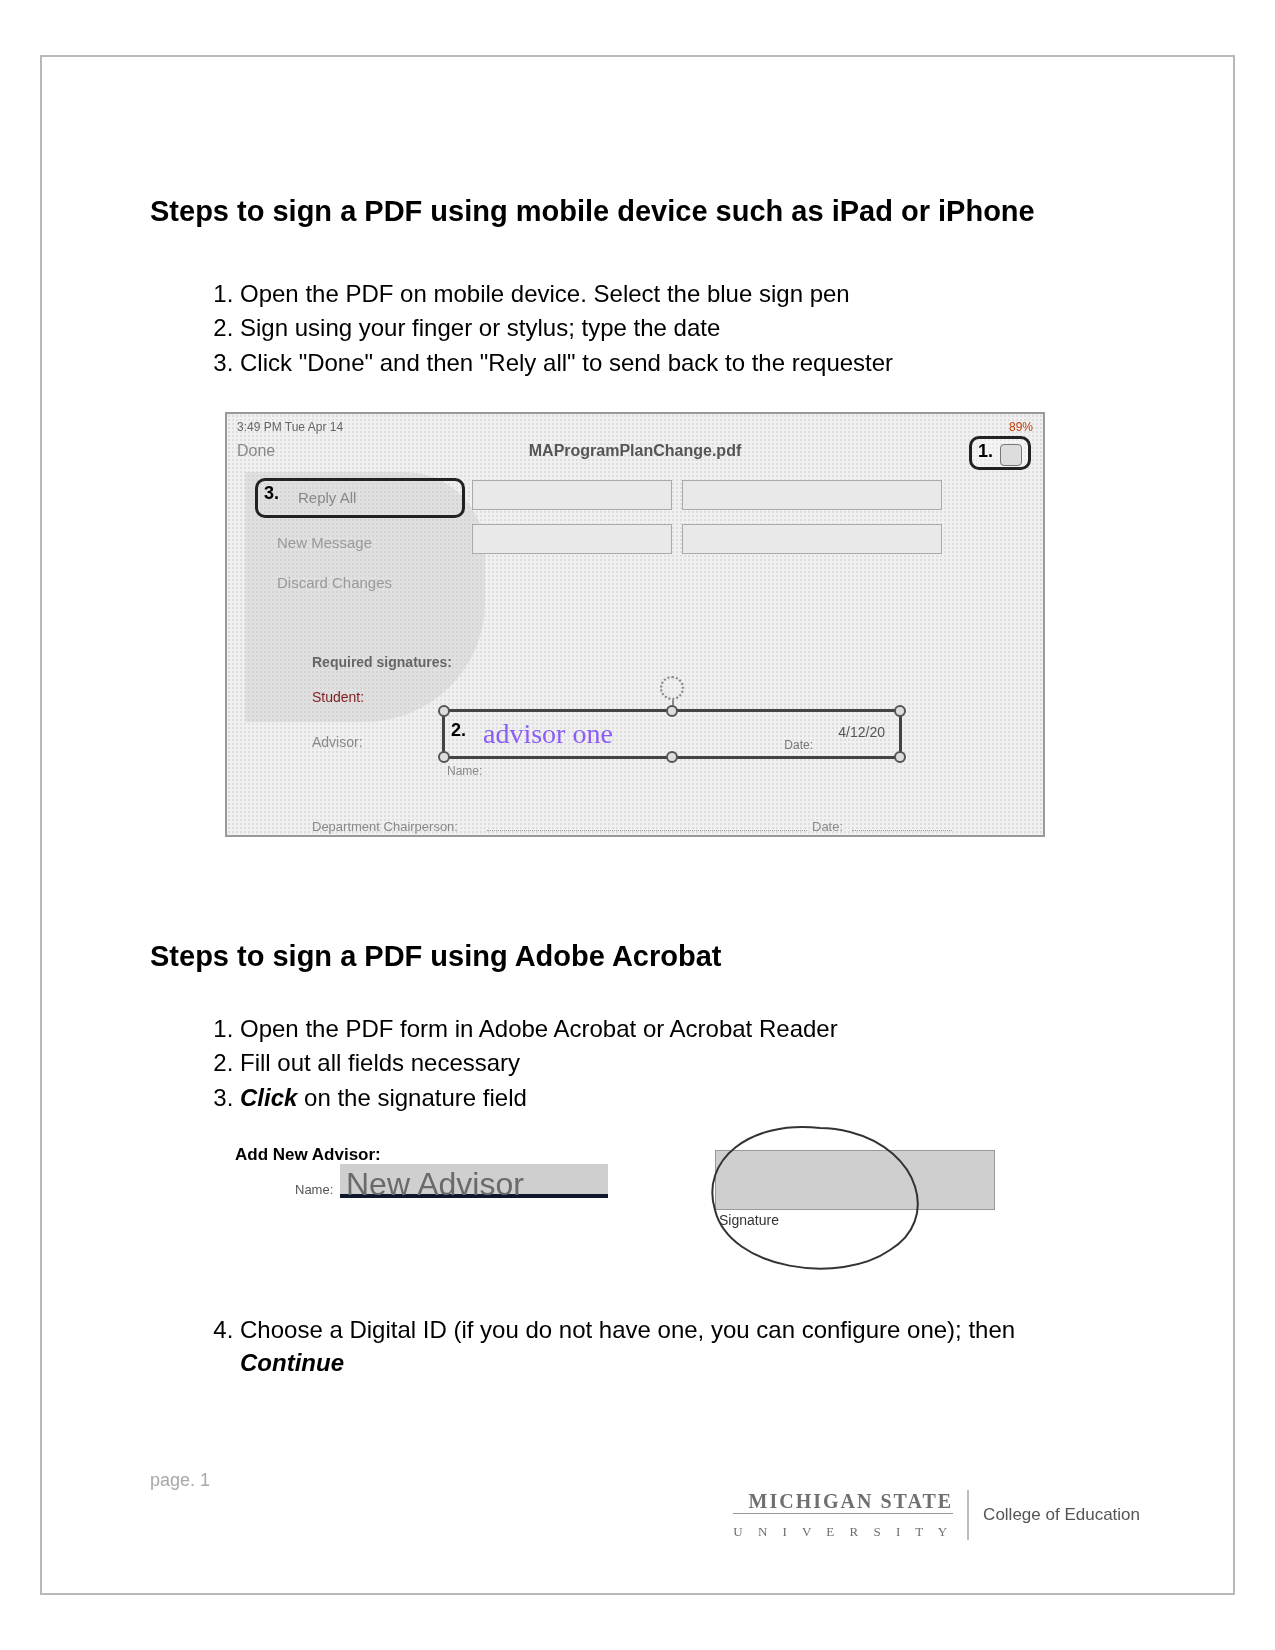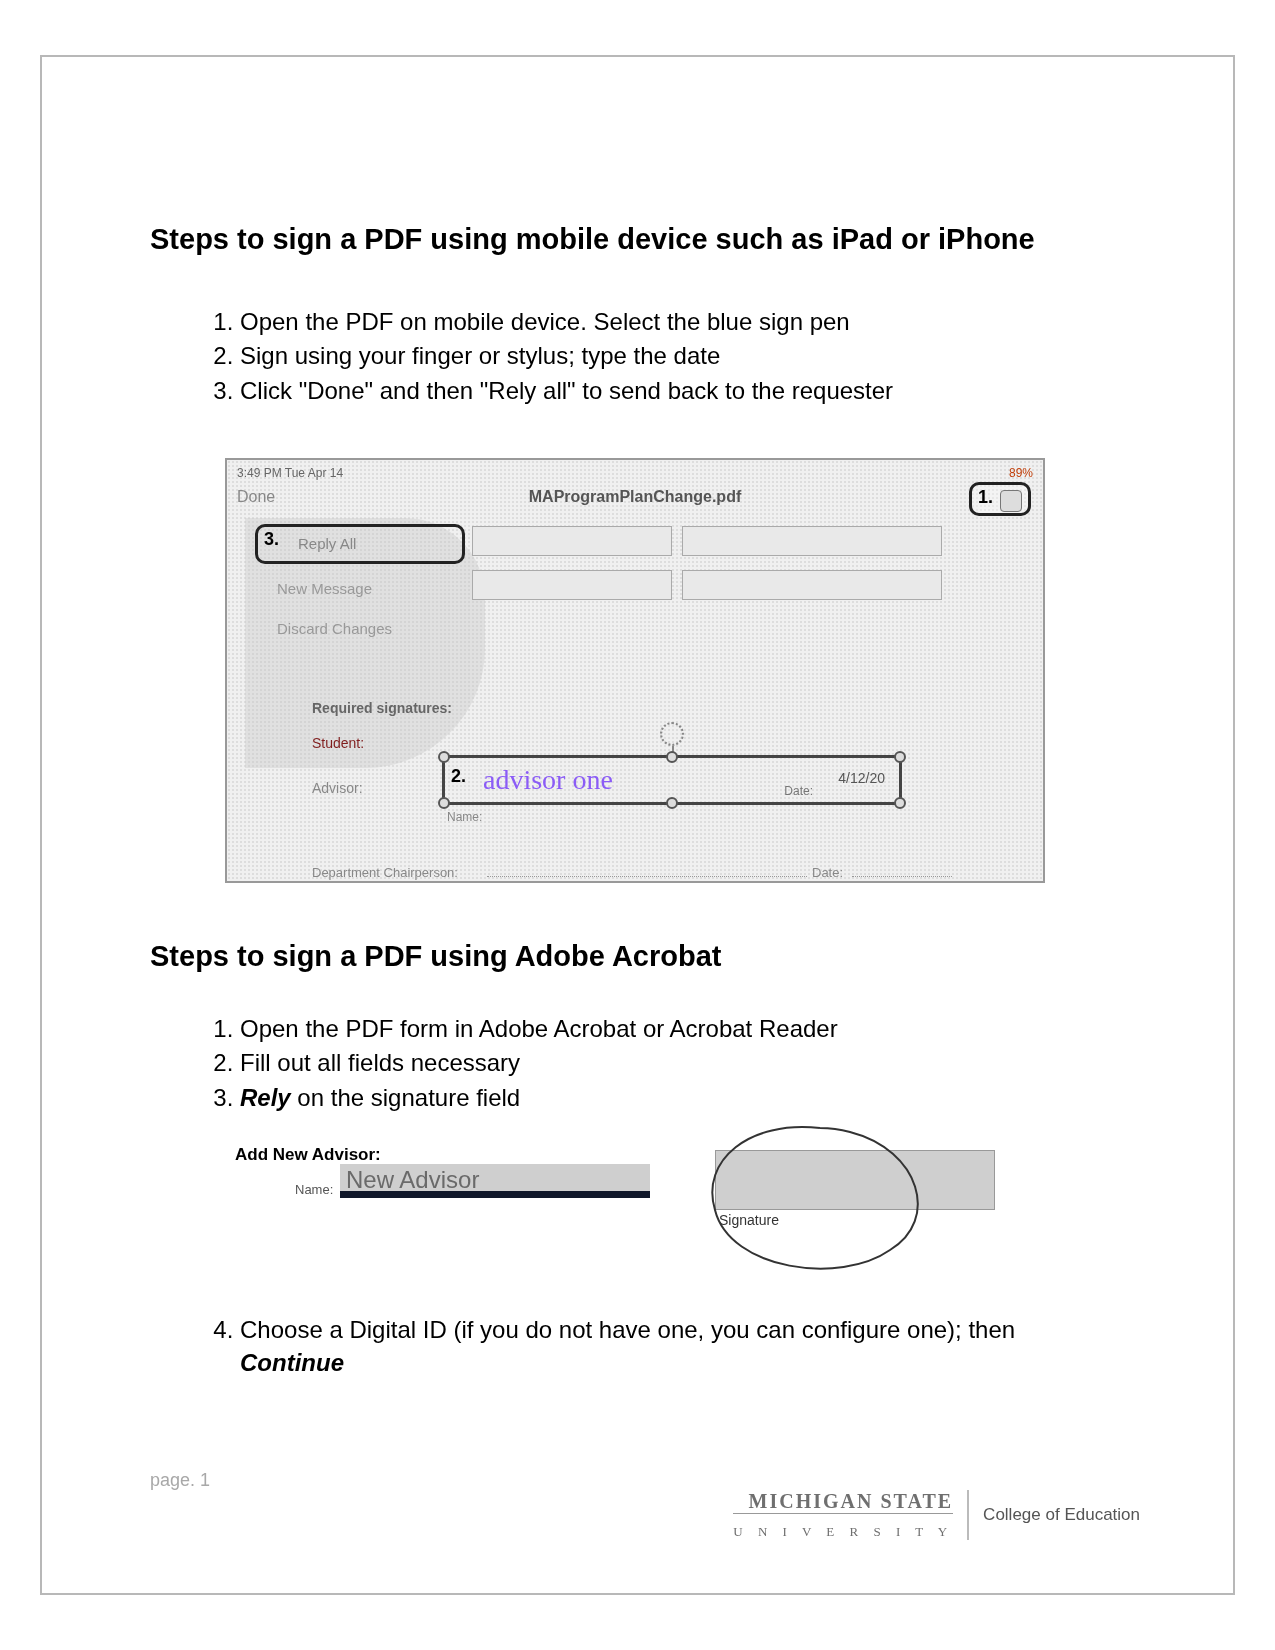--- a/index.html
+++ b/index.html
@@ -1,23 +1,23 @@
 <!DOCTYPE html>
 <html><head>
 <meta charset="utf-8">
 <style>
   * { box-sizing: border-box; margin: 0; padding: 0; }
   html, body { width: 1275px; height: 1650px; background: #fff; font-family: Arial, Helvetica, sans-serif; color: #000; }
   .page-border { position: absolute; left: 40px; top: 55px; width: 1195px; height: 1540px; border: 2px solid #b8b8b8; }
   .content { position: absolute; left: 150px; top: 195px; width: 1000px; }
-  h2.section { font-size: 29px; font-weight: bold; margin-bottom: 50px; margin-top: 28px; }
+  h2.section { font-size: 29px; font-weight: bold; margin-bottom: 50px; }
   ol.steps { list-style: decimal; padding-left: 90px; font-size: 24px; line-height: 1.35; margin-top: 11px; }
   ol.steps li { margin-bottom: 2px; }
   .bold-italic { font-weight: bold; font-style: italic; }
-  .screenshot1 { position: absolute; left: 225px; top: 458px; width: 820px; height: 330px; }
+  .screenshot1 { position: absolute; left: 225px; top: 412px; width: 820px; height: 330px; }
   .ss1-frame { position:absolute; left:0; top:0; width:820px; height:425px; border:2px solid #999; background:#f0f0f0; }
   .ss1-halftone { position:absolute; left:0; top:0; width:100%; height:100%; background-image: radial-gradient(#bbb 1px, transparent 1px); background-size:4px 4px; opacity:.35; }
   .ss1-status { position:absolute; left:10px; top:6px; font-size:12px; color:#666; }
   .ss1-topright { position:absolute; right:10px; top:6px; font-size:12px; color:#c2410c; }
   .ss1-done { position:absolute; left:10px; top:28px; font-size:16px; color:#888; }
   .ss1-title { position:absolute; left:0; right:0; top:28px; text-align:center; font-size:16px; color:#555; font-weight:bold; }
   .callout { position:absolute; border:3px solid #222; border-radius:10px; background:rgba(255,255,255,.3); }
   .callout-num { position:absolute; left:6px; top:2px; font-weight:bold; font-size:18px; }
   .c1 { right:12px; top:22px; width:62px; height:34px; }
   .c1 .icon { position:absolute; right:6px; top:5px; width:22px; height:22px; border:1px solid #777; border-radius:4px; background:#ddd; }
@@ -48,21 +48,21 @@
   .fb2 { left:245px; top:110px; width:200px; height:30px; }
   .fb2b { left:455px; top:110px; width:260px; height:30px; }
   .handle-top { position:absolute; left:50%; top:-36px; margin-left:-12px; width:24px; height:24px; border:2px dotted #888; border-radius:50%; }
   .handle-stem { position:absolute; left:50%; top:-12px; width:0; height:12px; border-left:2px solid #888; }
 
   .section2 { position:absolute; left:150px; top:940px; width:1000px; }
   .section2 h2 { font-size:29px; font-weight:bold; margin-bottom:40px; }
   .screenshot2 { position:absolute; left:235px; top:1120px; width:760px; height:170px; }
   .add-label { position:absolute; left:0; top:25px; font-size:17px; font-weight:bold; }
   .name-small { position:absolute; left:60px; top:62px; font-size:13px; color:#555; }
-  .name-field { position:absolute; left:105px; top:44px; width:310px; height:34px; background:#cfcfcf; color:#6a6a6a; font-size:24px; padding:2px 6px; border-bottom:7px solid #0f172a; }
+  .name-field { position:absolute; left:105px; top:44px; width:268px; height:34px; background:#cfcfcf; color:#6a6a6a; font-size:32px; padding:2px 6px; border-bottom:4px solid #0f172a; }
   .sig-field { position:absolute; left:480px; top:30px; width:280px; height:60px; background:#cfcfcf; border:1px solid #999; }
   .sig-caption { position:absolute; left:484px; top:92px; font-size:14px; color:#333; }
   .circle { position:absolute; left:455px; top:0; width:250px; height:160px; }
   .circle svg { width:100%; height:100%; }
 
   .footer { position:absolute; left:150px; top:1470px; width:1000px; }
   .page-num { font-size:18px; color:#a8a8a8; }
   .brand { position:absolute; right:10px; top:20px; display:flex; align-items:center; }
   .msu { font-family: Georgia, 'Times New Roman', serif; text-align:right; color:#6f6f6f; border-right:2px solid #bbb; padding-right:14px; margin-right:14px; }
   .msu .l1 { font-size:20px; letter-spacing:2px; font-weight:bold; }
@@ -134,21 +134,21 @@
     <div class="dept-date">Date:</div>
     <div class="dept-line2"></div>
   </div>
 </div>
 
 <div class="section2">
   <h2>Steps to sign a PDF using Adobe Acrobat</h2>
   <ol class="steps">
     <li>Open the PDF form in Adobe Acrobat or Acrobat Reader</li>
     <li>Fill out all fields necessary</li>
-    <li><span class="bold-italic">Rely</span><span> on the signature field</span></li>
+    <li><span class="bold-italic">Click</span><span> on the signature field</span></li>
   </ol>
   <ol class="steps" start="4" style="margin-top:200px">
     <li><span>Choose a Digital ID (if you do not have one, you can configure one); then </span><br><span class="bold-italic">Continue</span></li>
   </ol>
 </div>
 
 <div class="screenshot2">
   <div class="add-label">Add New Advisor:</div>
   <div class="name-small">Name:</div>
   <div class="name-field">New Advisor</div>

